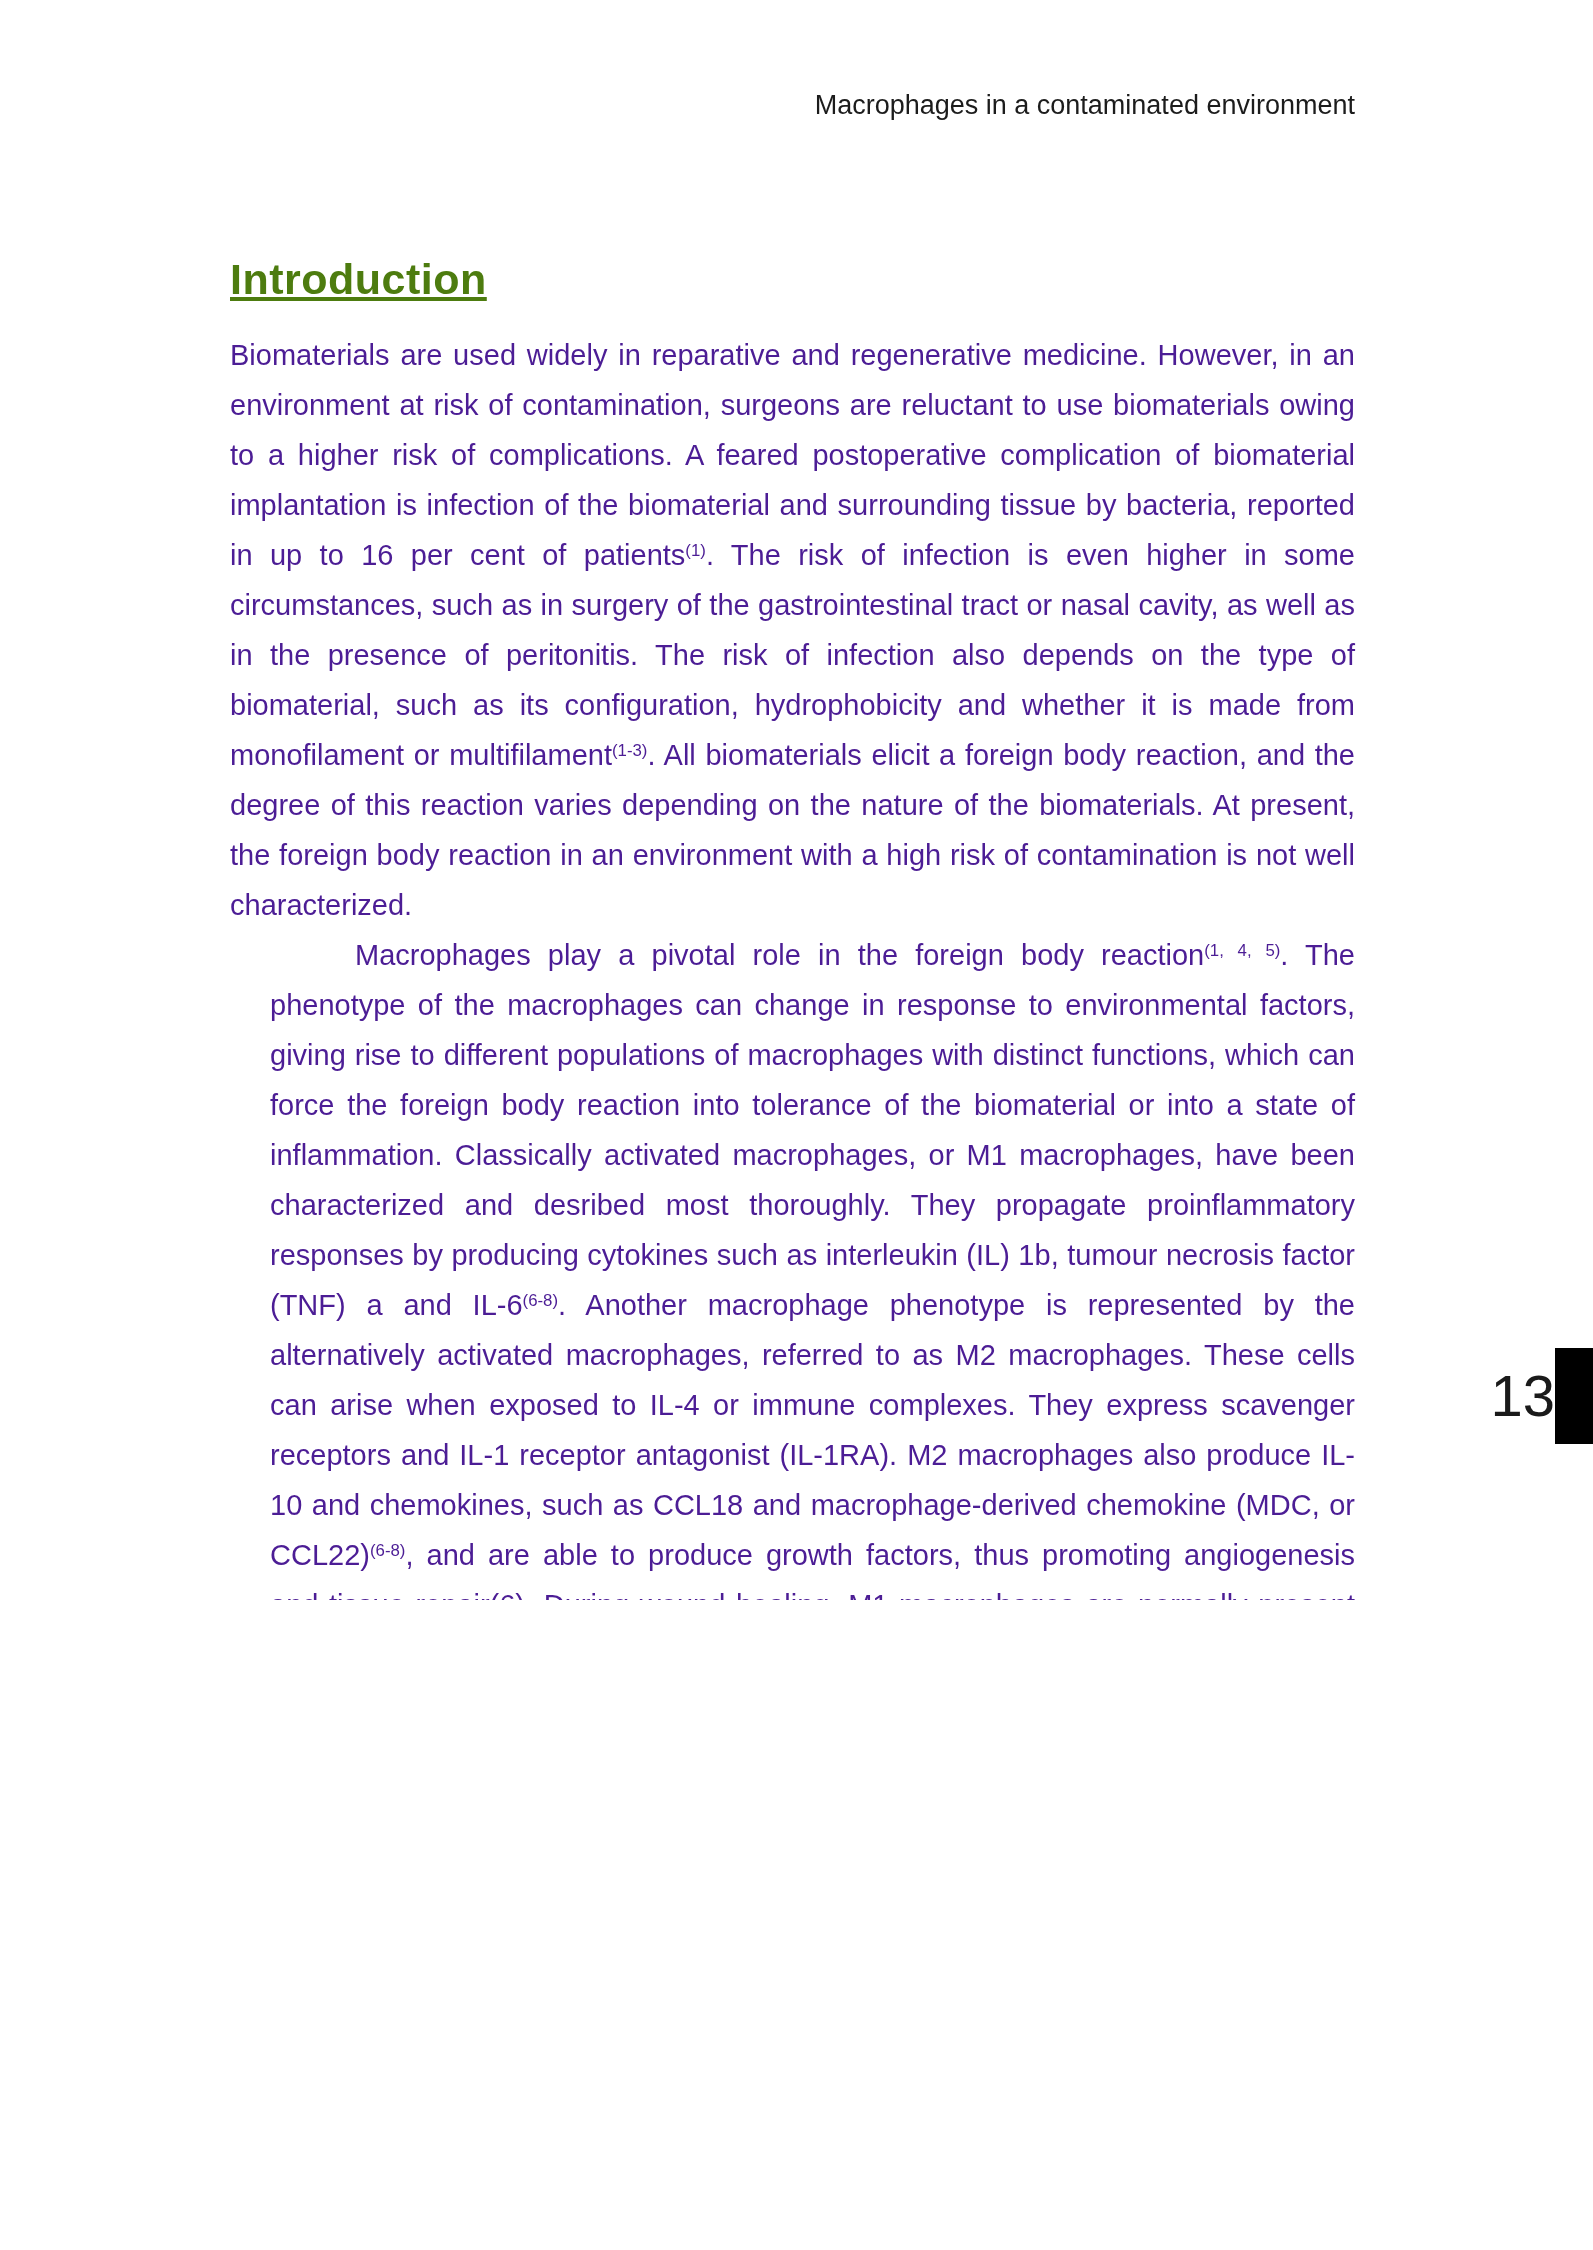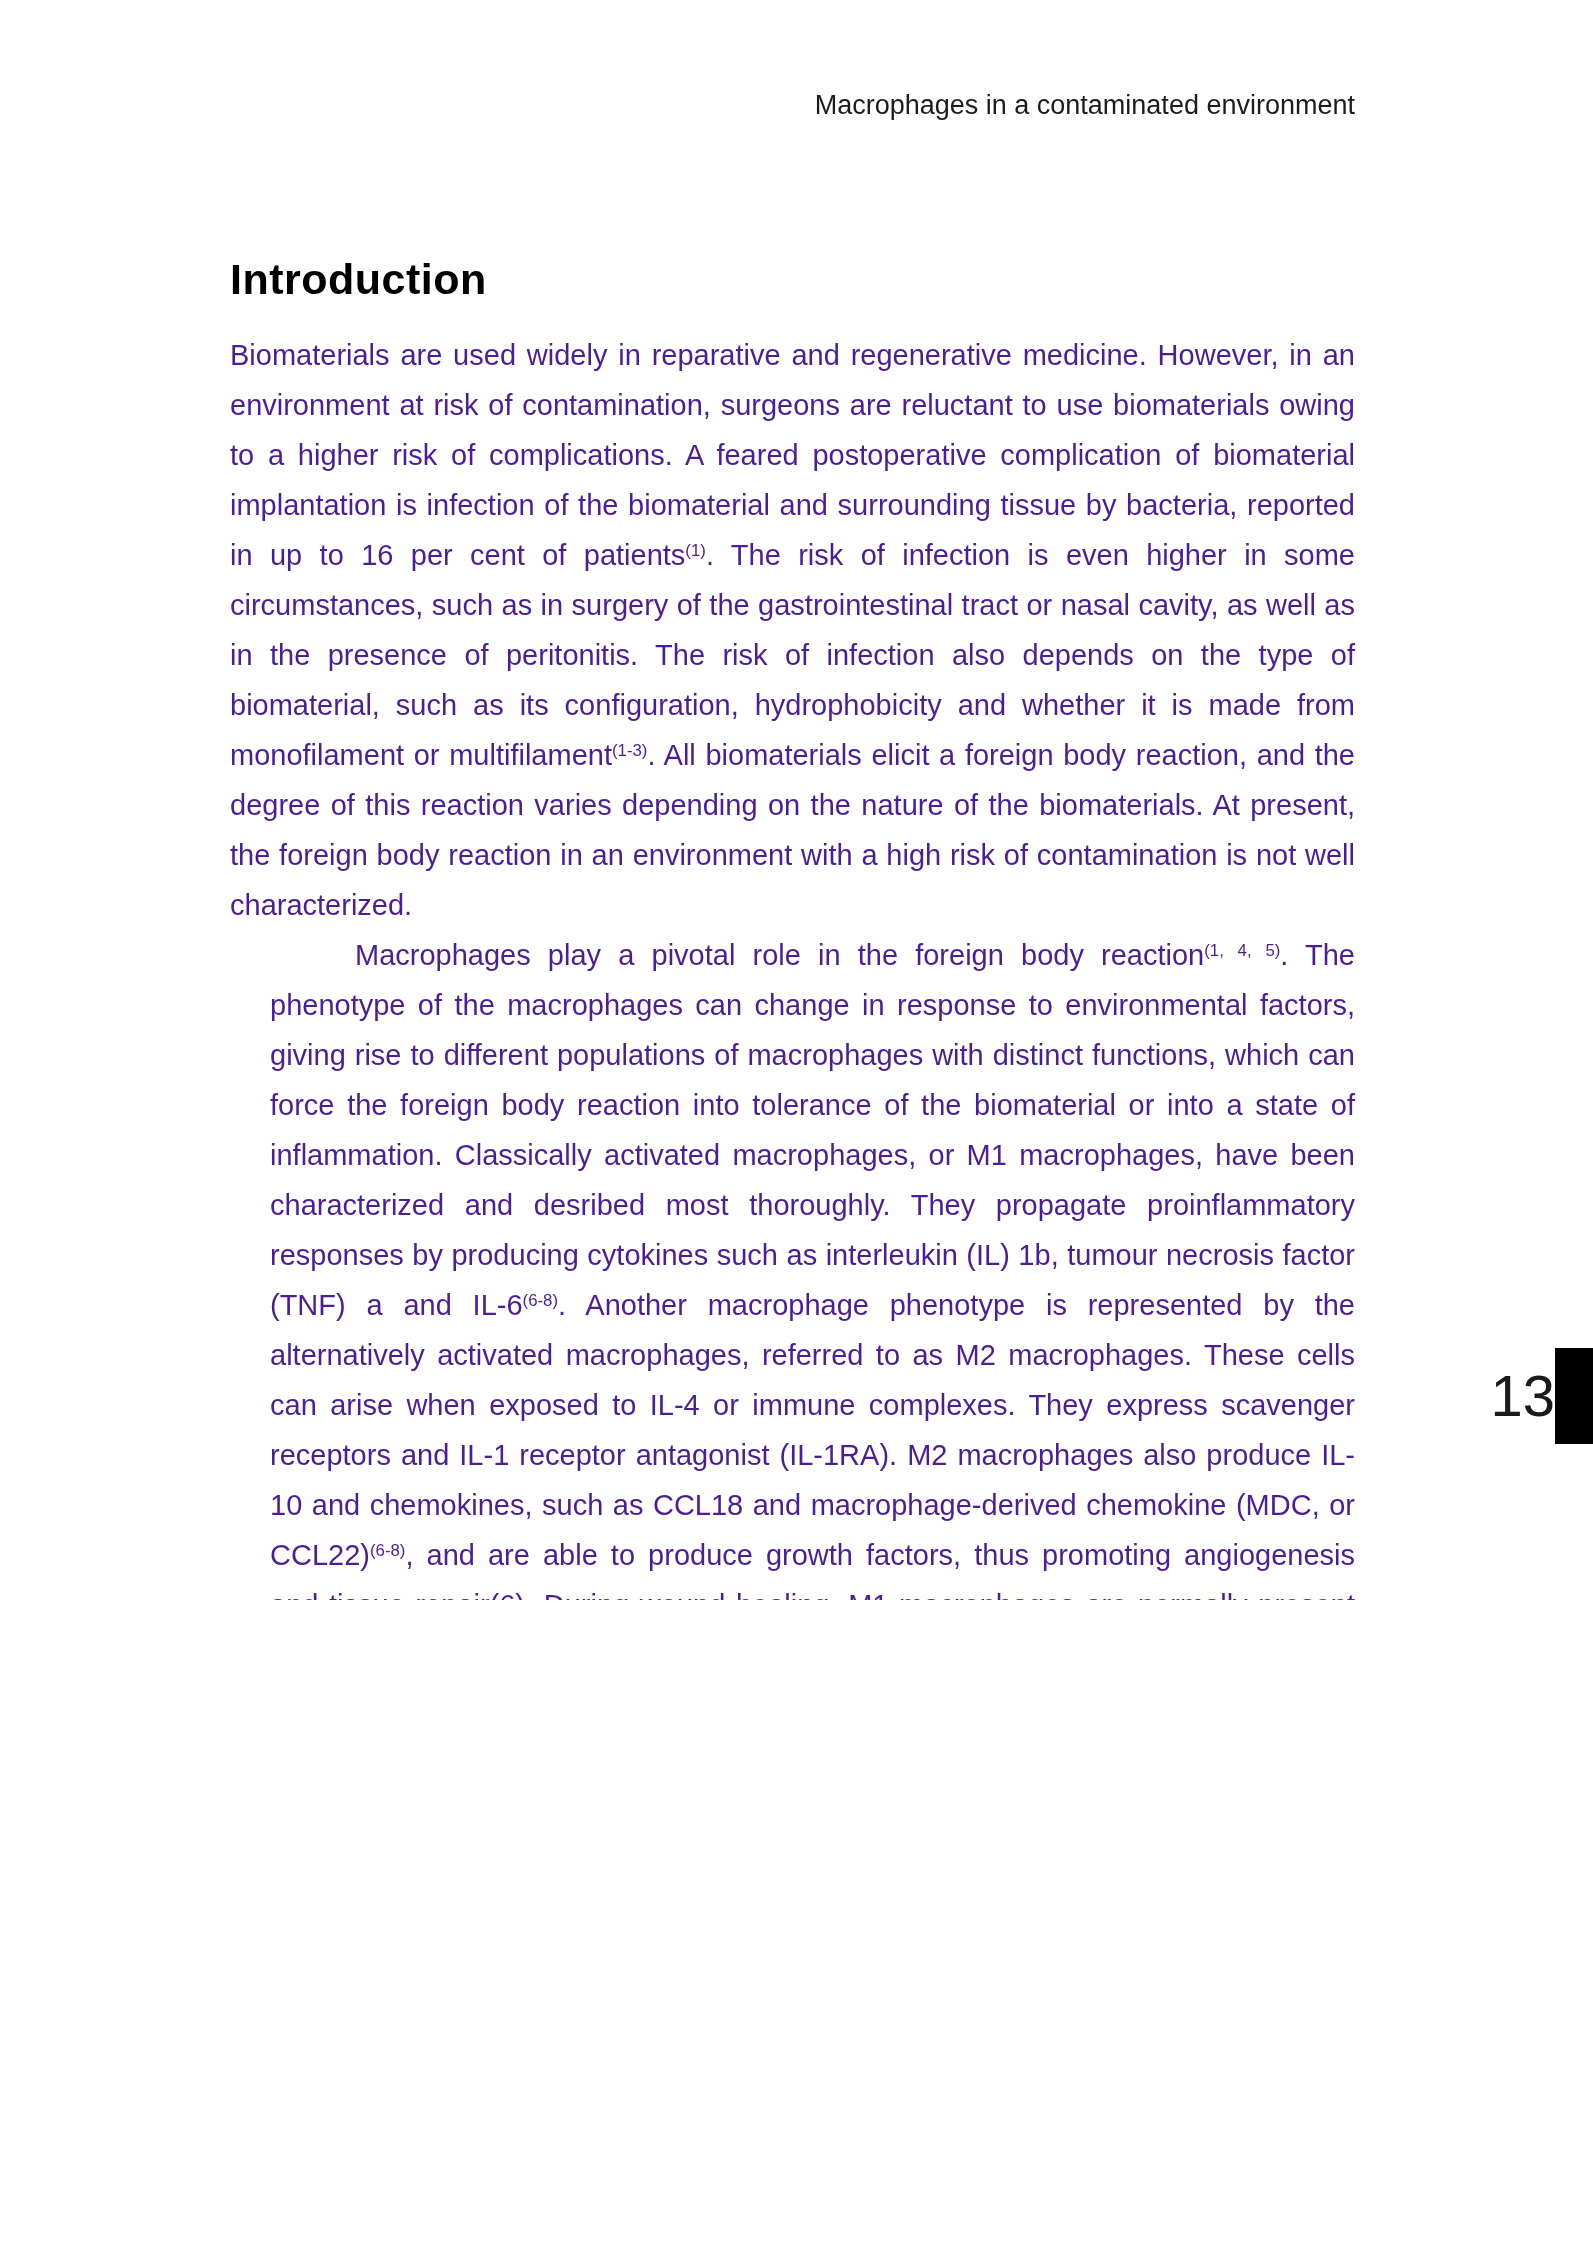--- a/index.html
+++ b/index.html
@@ -24,22 +24,23 @@
     font-weight: 400;
     color: #1c1c1c;
     white-space: nowrap;
   }
   .section-title {
     position: absolute;
     left: 230px;
     top: 226px;
     font-size: 43px;
     font-weight: 700;
-    color: #000000;
+    color: #4d7c0f;
     letter-spacing: 0.5px;
+    text-decoration: underline;
   }
   .body-text {
     position: absolute;
     left: 230px;
     top: 330px;
     width: 1125px;
   }
   .body-text p {
     margin: 0;
     font-size: 29px;

